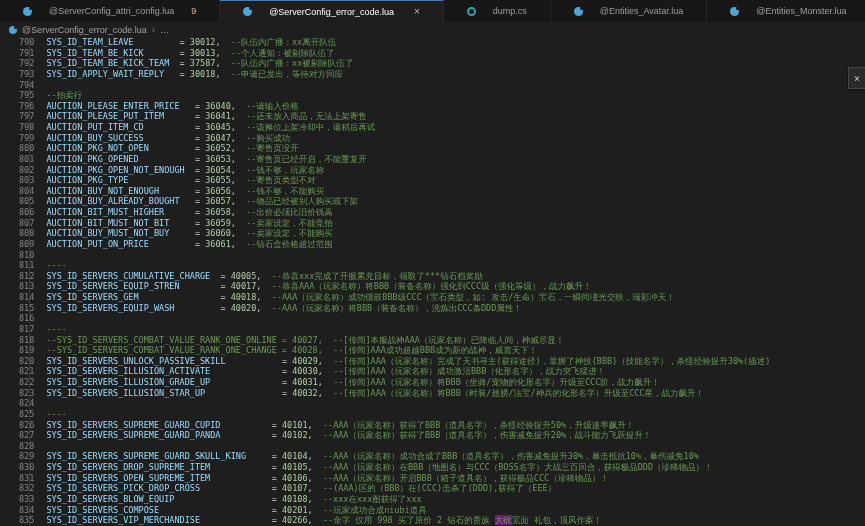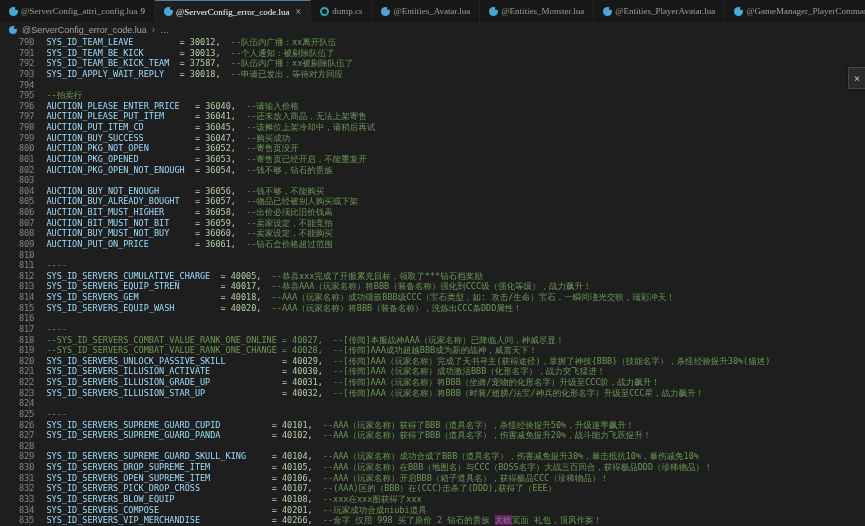--- a/index.html
+++ b/index.html
@@ -1,23 +1,23 @@
 <!DOCTYPE html>
 <html><head>
 <meta charset="utf-8">
 <style>
   * { box-sizing: border-box; margin: 0; padding: 0; }
   html,body { width: 865px; height: 526px; overflow: hidden; }
   body { background: #1e1e1e; font-family: "Liberation Sans", sans-serif; }
 
   
   .tabbar { height: 22px; background: #171717; display: flex; align-items: stretch; overflow: hidden; }
-  .tab { display: flex; align-items: center; gap: 3px; padding: 0 9px; font-size: 9px;
+  .tab { display: flex; align-items: center; gap: 17px; padding: 0 23px; font-size: 9px;
          color: #9d9d9d; background: #171717; border-right: 1px solid #232323;
-         white-space: nowrap; flex: none; cursor: pointer; font-family: Liberation Serif, serif; }
+         white-space: nowrap; flex: none; cursor: pointer; }
   .tab.active { background: #1e1e1e; color: #ffffff; border-top: 1px solid #4e7cab; }
   .tab .badge { color: #d7ba7d; }
   .tab .close { color: #b8b8b8; font-size: 10px; margin-left: 3px; }
 
   
   .fi { width: 9px; height: 9px; border-radius: 50%; position: relative; flex: none; }
   .fi.lua { background: #4da6d9; }
   .fi.lua::after { content: ""; position: absolute; width: 3px; height: 3px; border-radius: 50%;
                    background: #171717; top: 0; right: 0; }
   .fi.cs { background: transparent; border: 2px solid #35a0ae; }
@@ -98,22 +98,22 @@
       <div class="line"><span class="ln">792</span><span class="code"><span>    </span><span class="nm">SYS_ID_TEAM_BE_KICK_TEAM</span><span>  </span><span class="op">= </span><span class="num">37587</span><span class="op">,</span><span>  </span><span class="cm">--队伍内广播：xx被剔除队伍了</span></span></div>
       <div class="line"><span class="ln">793</span><span class="code"><span>    </span><span class="nm">SYS_ID_APPLY_WAIT_REPLY</span><span>   </span><span class="op">= </span><span class="num">30018</span><span class="op">,</span><span>  </span><span class="cm">--申请已发出，等待对方回应</span></span></div>
       <div class="line"><span class="ln">794</span><span class="code"></span></div>
       <div class="line"><span class="ln">795</span><span class="code"><span class="cm">    --拍卖行</span></span></div>
       <div class="line"><span class="ln">796</span><span class="code"><span>    </span><span class="nm">AUCTION_PLEASE_ENTER_PRICE</span><span>   </span><span class="op">= </span><span class="num">36040</span><span class="op">,</span><span>  </span><span class="cm">--请输入价格</span></span></div>
       <div class="line"><span class="ln">797</span><span class="code"><span>    </span><span class="nm">AUCTION_PLEASE_PUT_ITEM</span><span>      </span><span class="op">= </span><span class="num">36041</span><span class="op">,</span><span>  </span><span class="cm">--还未放入商品，无法上架寄售</span></span></div>
       <div class="line"><span class="ln">798</span><span class="code"><span>    </span><span class="nm">AUCTION_PUT_ITEM_CD</span><span>          </span><span class="op">= </span><span class="num">36045</span><span class="op">,</span><span>  </span><span class="cm">--该摊位上架冷却中，请稍后再试</span></span></div>
       <div class="line"><span class="ln">799</span><span class="code"><span>    </span><span class="nm">AUCTION_BUY_SUCCESS</span><span>          </span><span class="op">= </span><span class="num">36047</span><span class="op">,</span><span>  </span><span class="cm">--购买成功</span></span></div>
       <div class="line"><span class="ln">800</span><span class="code"><span>    </span><span class="nm">AUCTION_PKG_NOT_OPEN</span><span>         </span><span class="op">= </span><span class="num">36052</span><span class="op">,</span><span>  </span><span class="cm">--寄售页没开</span></span></div>
       <div class="line"><span class="ln">801</span><span class="code"><span>    </span><span class="nm">AUCTION_PKG_OPENED</span><span>           </span><span class="op">= </span><span class="num">36053</span><span class="op">,</span><span>  </span><span class="cm">--寄售页已经开启，不能重复开</span></span></div>
-      <div class="line"><span class="ln">802</span><span class="code"><span>    </span><span class="nm">AUCTION_PKG_OPEN_NOT_ENOUGH</span><span>  </span><span class="op">= </span><span class="num">36054</span><span class="op">,</span><span>  </span><span class="cm">--钱不够，钻石的贵族</span></span></div>
-      <div class="line"><span class="ln">803</span></div>
+      <div class="line"><span class="ln">802</span><span class="code"><span>    </span><span class="nm">AUCTION_PKG_OPEN_NOT_ENOUGH</span><span>  </span><span class="op">= </span><span class="num">36054</span><span class="op">,</span><span>  </span><span class="cm">--钱不够，玩家名称</span></span></div>
+      <div class="line"><span class="ln">803</span><span class="code"><span>    </span><span class="nm">AUCTION_PKG_TYPE</span><span>             </span><span class="op">= </span><span class="num">36055</span><span class="op">,</span><span>  </span><span class="cm">--寄售页类型不对</span></span></div>
       <div class="line"><span class="ln">804</span><span class="code"><span>    </span><span class="nm">AUCTION_BUY_NOT_ENOUGH</span><span>       </span><span class="op">= </span><span class="num">36056</span><span class="op">,</span><span>  </span><span class="cm">--钱不够，不能购买</span></span></div>
       <div class="line"><span class="ln">805</span><span class="code"><span>    </span><span class="nm">AUCTION_BUY_ALREADY_BOUGHT</span><span>   </span><span class="op">= </span><span class="num">36057</span><span class="op">,</span><span>  </span><span class="cm">--物品已经被别人购买或下架</span></span></div>
       <div class="line"><span class="ln">806</span><span class="code"><span>    </span><span class="nm">AUCTION_BIT_MUST_HIGHER</span><span>      </span><span class="op">= </span><span class="num">36058</span><span class="op">,</span><span>  </span><span class="cm">--出价必须比旧价钱高</span></span></div>
       <div class="line"><span class="ln">807</span><span class="code"><span>    </span><span class="nm">AUCTION_BIT_MUST_NOT_BIT</span><span>     </span><span class="op">= </span><span class="num">36059</span><span class="op">,</span><span>  </span><span class="cm">--卖家设定，不能竞拍</span></span></div>
       <div class="line"><span class="ln">808</span><span class="code"><span>    </span><span class="nm">AUCTION_BUY_MUST_NOT_BUY</span><span>     </span><span class="op">= </span><span class="num">36060</span><span class="op">,</span><span>  </span><span class="cm">--卖家设定，不能购买</span></span></div>
       <div class="line"><span class="ln">809</span><span class="code"><span>    </span><span class="nm">AUCTION_PUT_ON_PRICE</span><span>         </span><span class="op">= </span><span class="num">36061</span><span class="op">,</span><span>  </span><span class="cm">--钻石盒价格超过范围</span></span></div>
       <div class="line"><span class="ln">810</span><span class="code"></span></div>
       <div class="line"><span class="ln">811</span><span class="code"><span class="cm">    ----</span></span></div>
       <div class="line"><span class="ln">812</span><span class="code"><span>    </span><span class="nm">SYS_ID_SERVERS_CUMULATIVE_CHARGE</span><span>  </span><span class="op">= </span><span class="num">40005</span><span class="op">,</span><span>  </span><span class="cm">--恭喜xxx完成了开服累充目标，领取了***钻石档奖励</span></span></div>
       <div class="line"><span class="ln">813</span><span class="code"><span>    </span><span class="nm">SYS_ID_SERVERS_EQUIP_STREN</span><span>        </span><span class="op">= </span><span class="num">40017</span><span class="op">,</span><span>  </span><span class="cm">--恭喜AAA（玩家名称）将BBB（装备名称）强化到CCC级（强化等级），战力飙升！</span></span></div>

